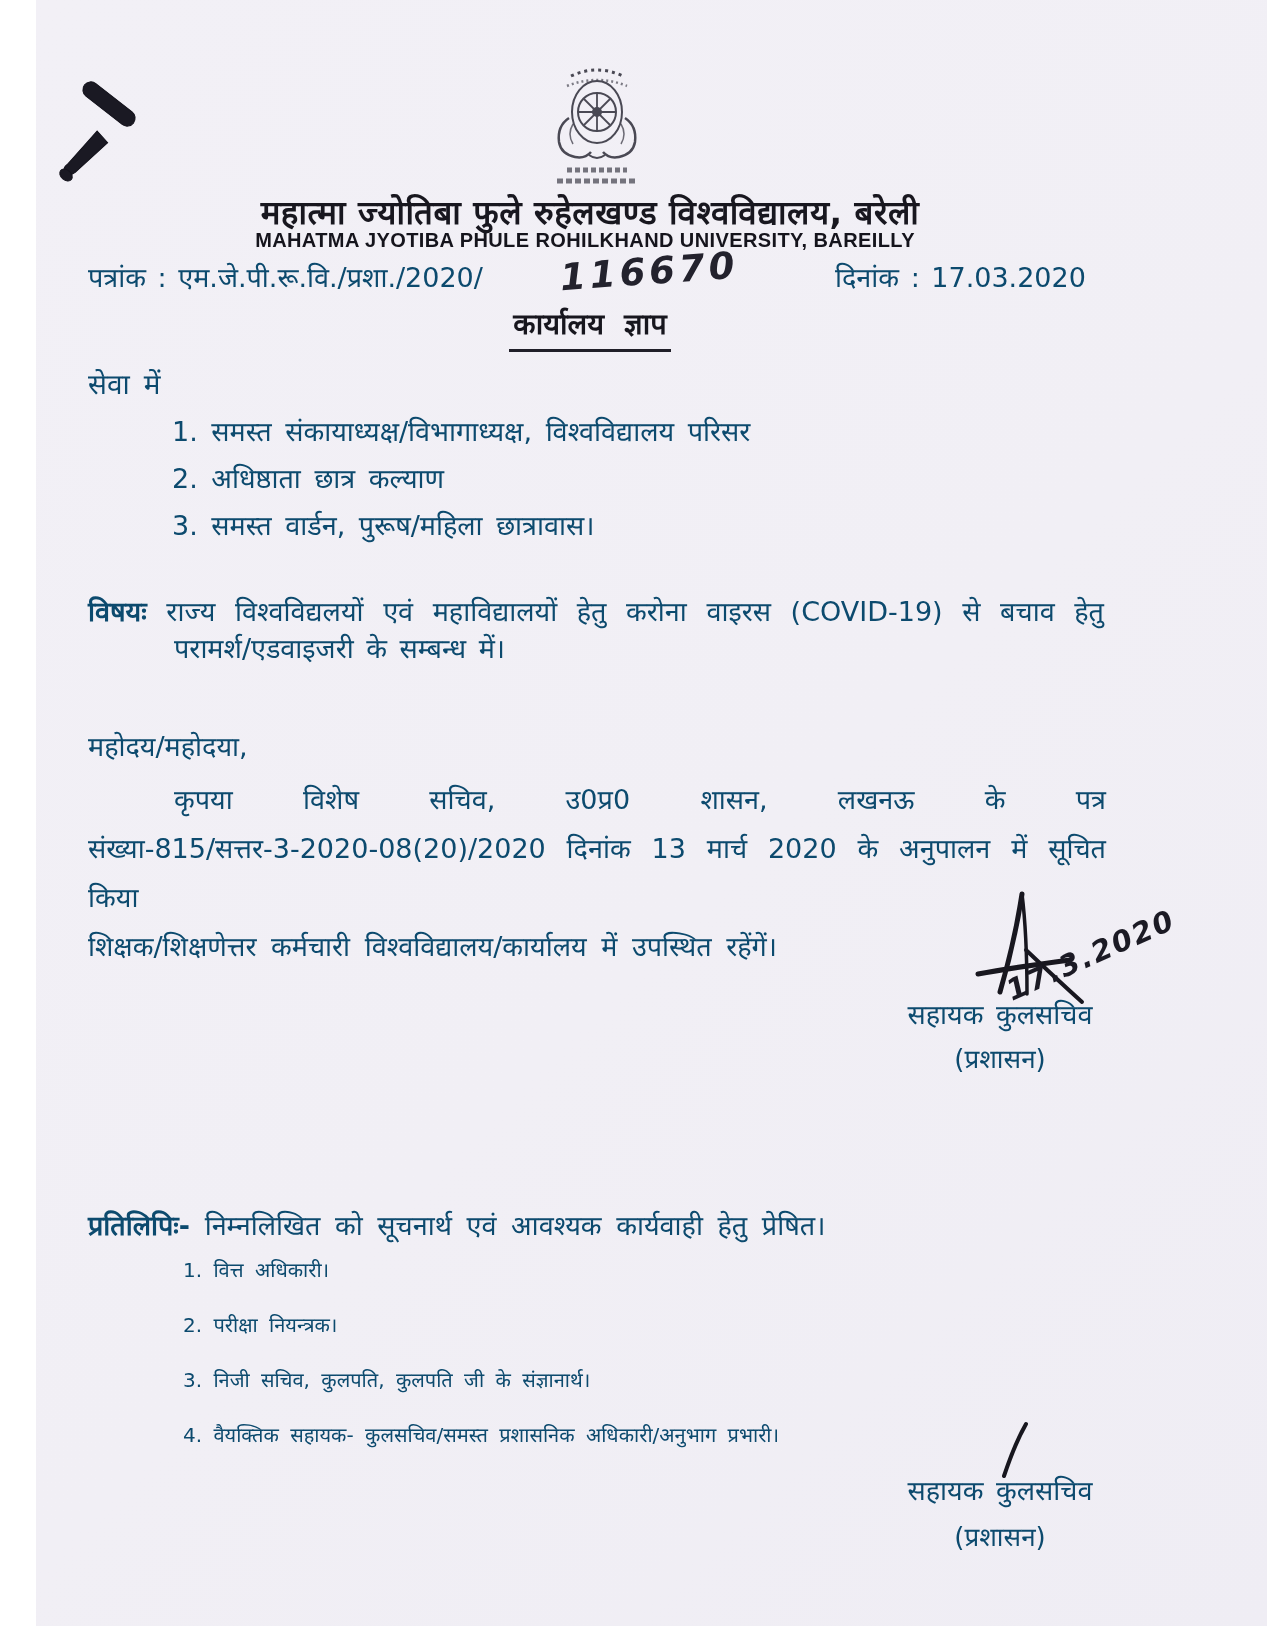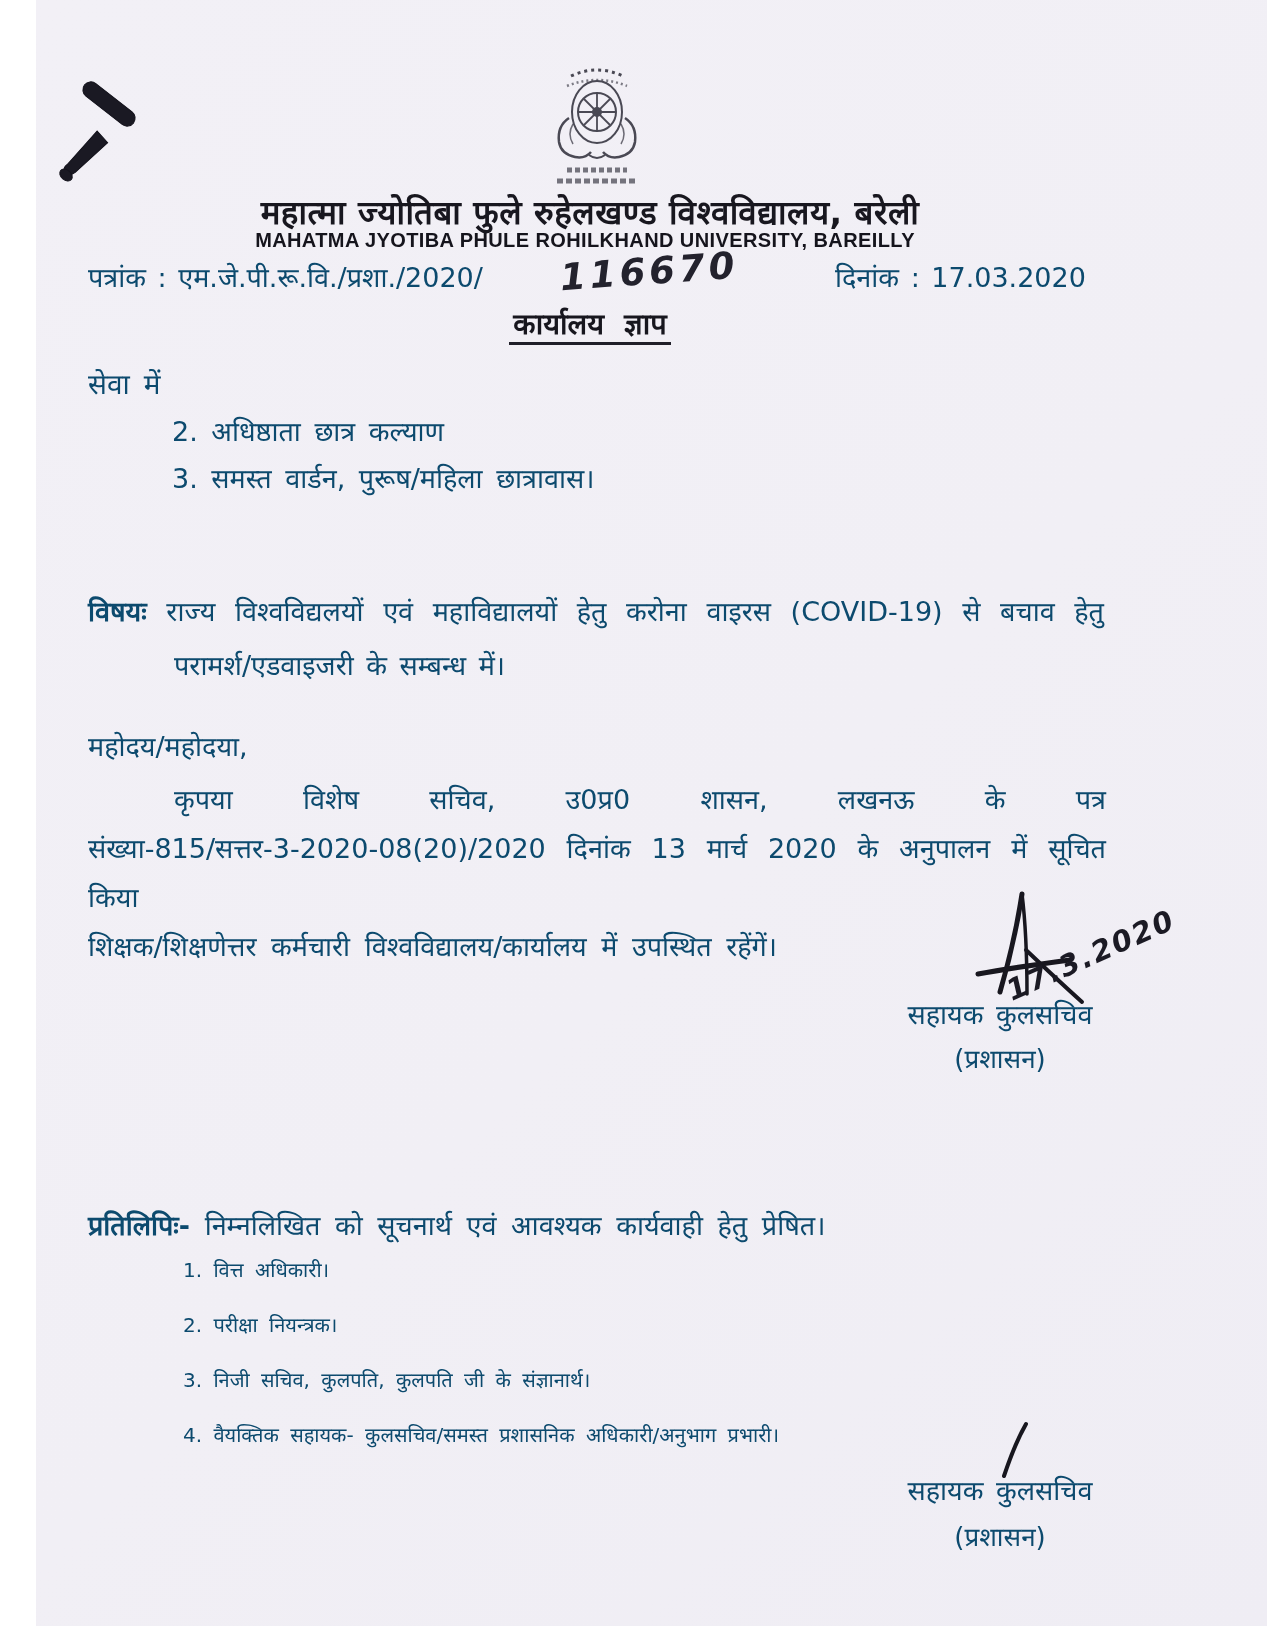--- a/index.html
+++ b/index.html
@@ -36,31 +36,31 @@
     left:560px;top:250px;font-size:37px;font-style:italic;font-weight:bold;
     transform:rotate(-4deg);letter-spacing:4px;color:#23222d;
   }
   .ref-date{left:835px;top:258px;font-size:27px;word-spacing:3px;}
 
   .doc-title{
     left:30px;top:303px;width:1120px;text-align:center;
   }
   .doc-title span{
     font-size:29px;font-weight:bold;word-spacing:10px;
-    border-bottom:3px solid #201f29;padding:0 4px 1px 4px;color:#17161e;
+    border-bottom:3px solid #201f29;padding:0 4px 8px 4px;color:#17161e;
   }
 
   .seva{left:88px;top:364px;font-size:28px;word-spacing:5px;}
   .addr-list{left:172px;top:408px;font-size:27px;line-height:47px;word-spacing:5px;}
   .addr-list div{margin:0;}
 
   .subject{left:88px;top:592px;width:1016px;font-size:27px;word-spacing:7px;}
   .subject .l1{text-align:justify;text-align-last:justify;}
   .subject .lbl{font-weight:bold;}
-  .subject .l2{margin-top:17px;padding-left:86px;word-spacing:4px;}
+  .subject .l2{padding-left:86px;word-spacing:4px;}
 
   .salutation{left:88px;top:727px;font-size:27px;}
   .para{left:88px;top:775px;width:1018px;font-size:27px;line-height:49px;word-spacing:6px;}
   .para .p1{padding-left:86px;text-align:justify;text-align-last:justify;word-spacing:10px;}
   .para .p2,.para .p3{text-align:justify;text-align-last:justify;}
   .para .p4{text-align:left;}
 
   .sig1-scribble{left:930px;top:888px;width:230px;height:130px;}
   .sig1-date{
     left:1000px;top:938px;font-size:29px;font-style:italic;font-weight:bold;
@@ -124,20 +124,21 @@
 <div class="abs ref-label devtxt">पत्रांक : एम.जे.पी.रू.वि./प्रशा./2020/</div>
 <div class="abs ref-hand devtxt">116670</div>
 <div class="abs ref-date devtxt">दिनांक : 17.03.2020</div>
 
 <div class="abs doc-title">
   <span class="devtxt">कार्यालय ज्ञाप</span>
 </div>
 
 <div class="abs seva devtxt">सेवा में</div>
 <div class="abs addr-list devtxt">
+  <div>1. समस्त संकायाध्यक्ष/विभागाध्यक्ष, विश्वविद्यालय परिसर</div>
   <div>2. अधिष्ठाता छात्र कल्याण</div>
   <div>3. समस्त वार्डन, पुरूष/महिला छात्रावास।</div>
 </div>
 
 <div class="abs subject devtxt">
   <div class="l1"><span class="lbl">विषयः</span> <span>राज्य विश्वविद्यलयों एवं महाविद्यालयों हेतु करोना वाइरस (COVID-19) से बचाव हेतु</span></div>
   <div class="l2">परामर्श/एडवाइजरी के सम्बन्ध में।</div>
 </div>
 
 <div class="abs salutation devtxt">महोदय/महोदया,</div>

